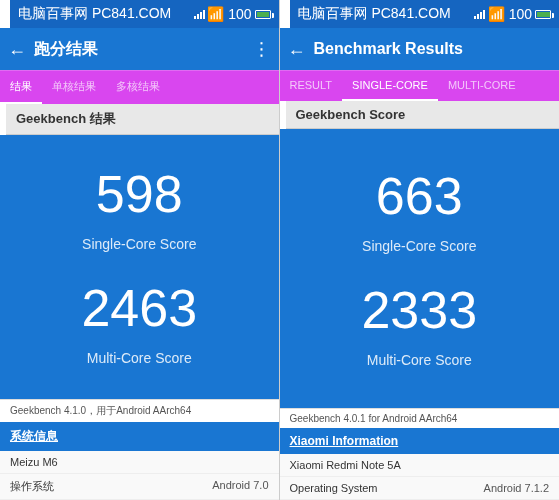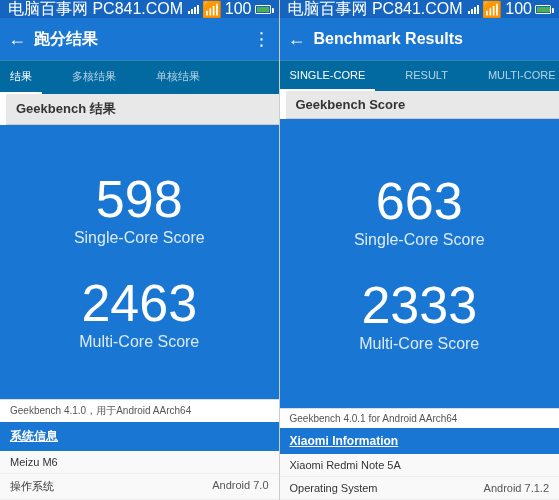--- a/index.html
+++ b/index.html
@@ -18,26 +18,27 @@
       flex-direction: column;
       background: #fff;
     }
 
     .panel-left { border-right: 1px solid #ccc; }
 
     
     .status-bar {
       background: #1565c0;
       color: #fff;
-      font-size: 16px;
+      font-size: 14px;
       padding: 2px 8px;
       display: flex;
       justify-content: space-between;
       align-items: center;
-      height: 18px;
+      height: 28px;
+      margin-left: 10px;
     }
 
     .status-bar-right {
       display: flex;
       align-items: center;
       gap: 3px;
     }
 
     
     .top-nav {
@@ -61,24 +62,23 @@
       font-weight: bold;
       flex: 1;
     }
 
     .top-nav .menu-dots {
       font-size: 18px;
     }
 
     
     .tabs {
-      background: #0369a1;
+      background: #d946ef;
       display: flex;
       border-top: 1px solid rgba(255,255,255,0.2);
-      gap: 20px;
     }
 
     .tab {
       color: rgba(255,255,255,0.7);
       font-size: 11px;
       padding: 8px 10px;
       cursor: pointer;
       text-transform: uppercase;
       font-weight: 500;
       white-space: nowrap;
@@ -118,23 +118,23 @@
       padding: 10px 20px;
     }
 
     .score-number {
       font-size: 52px;
       font-weight: 300;
       line-height: 1;
     }
 
     .score-label {
-      font-size: 16px;
+      font-size: 14px;
       color: rgba(255,255,255,0.85);
-      margin-top: 4px;
+      margin-top: 16px;
     }
 
     
     .bottom-info {
       background: #fff;
       padding: 4px 10px;
       font-size: 10px;
       color: #555;
       border-top: 1px solid #ddd;
     }
@@ -232,22 +232,22 @@
   </div>
 
   <div class="top-nav">
     <span class="back-arrow">←</span>
     <span class="nav-title">跑分结果</span>
     <span class="menu-dots">⋮</span>
   </div>
 
   <div class="tabs">
     <div class="tab active">结果</div>
+    <div class="tab">单核结果</div>
     <div class="tab">多核结果</div>
-    <div class="tab">单核结果</div>
   </div>
 
   <div class="section-header">Geekbench 结果</div>
 
   <div class="score-area">
     <div class="score-block">
       <div class="score-number">598</div>
       <div class="score-label">Single-Core Score</div>
     </div>
     <div class="score-block">
@@ -290,22 +290,22 @@
       </div>
     </div>
   </div>
 
   <div class="top-nav">
     <span class="back-arrow">←</span>
     <span class="nav-title">Benchmark Results</span>
   </div>
 
   <div class="tabs">
+    <div class="tab">RESULT</div>
     <div class="tab active">SINGLE-CORE</div>
-    <div class="tab">RESULT</div>
     <div class="tab">MULTI-CORE</div>
   </div>
 
   <div class="section-header">Geekbench Score</div>
 
   <div class="score-area">
     <div class="score-block">
       <div class="score-number">663</div>
       <div class="score-label">Single-Core Score</div>
     </div>

